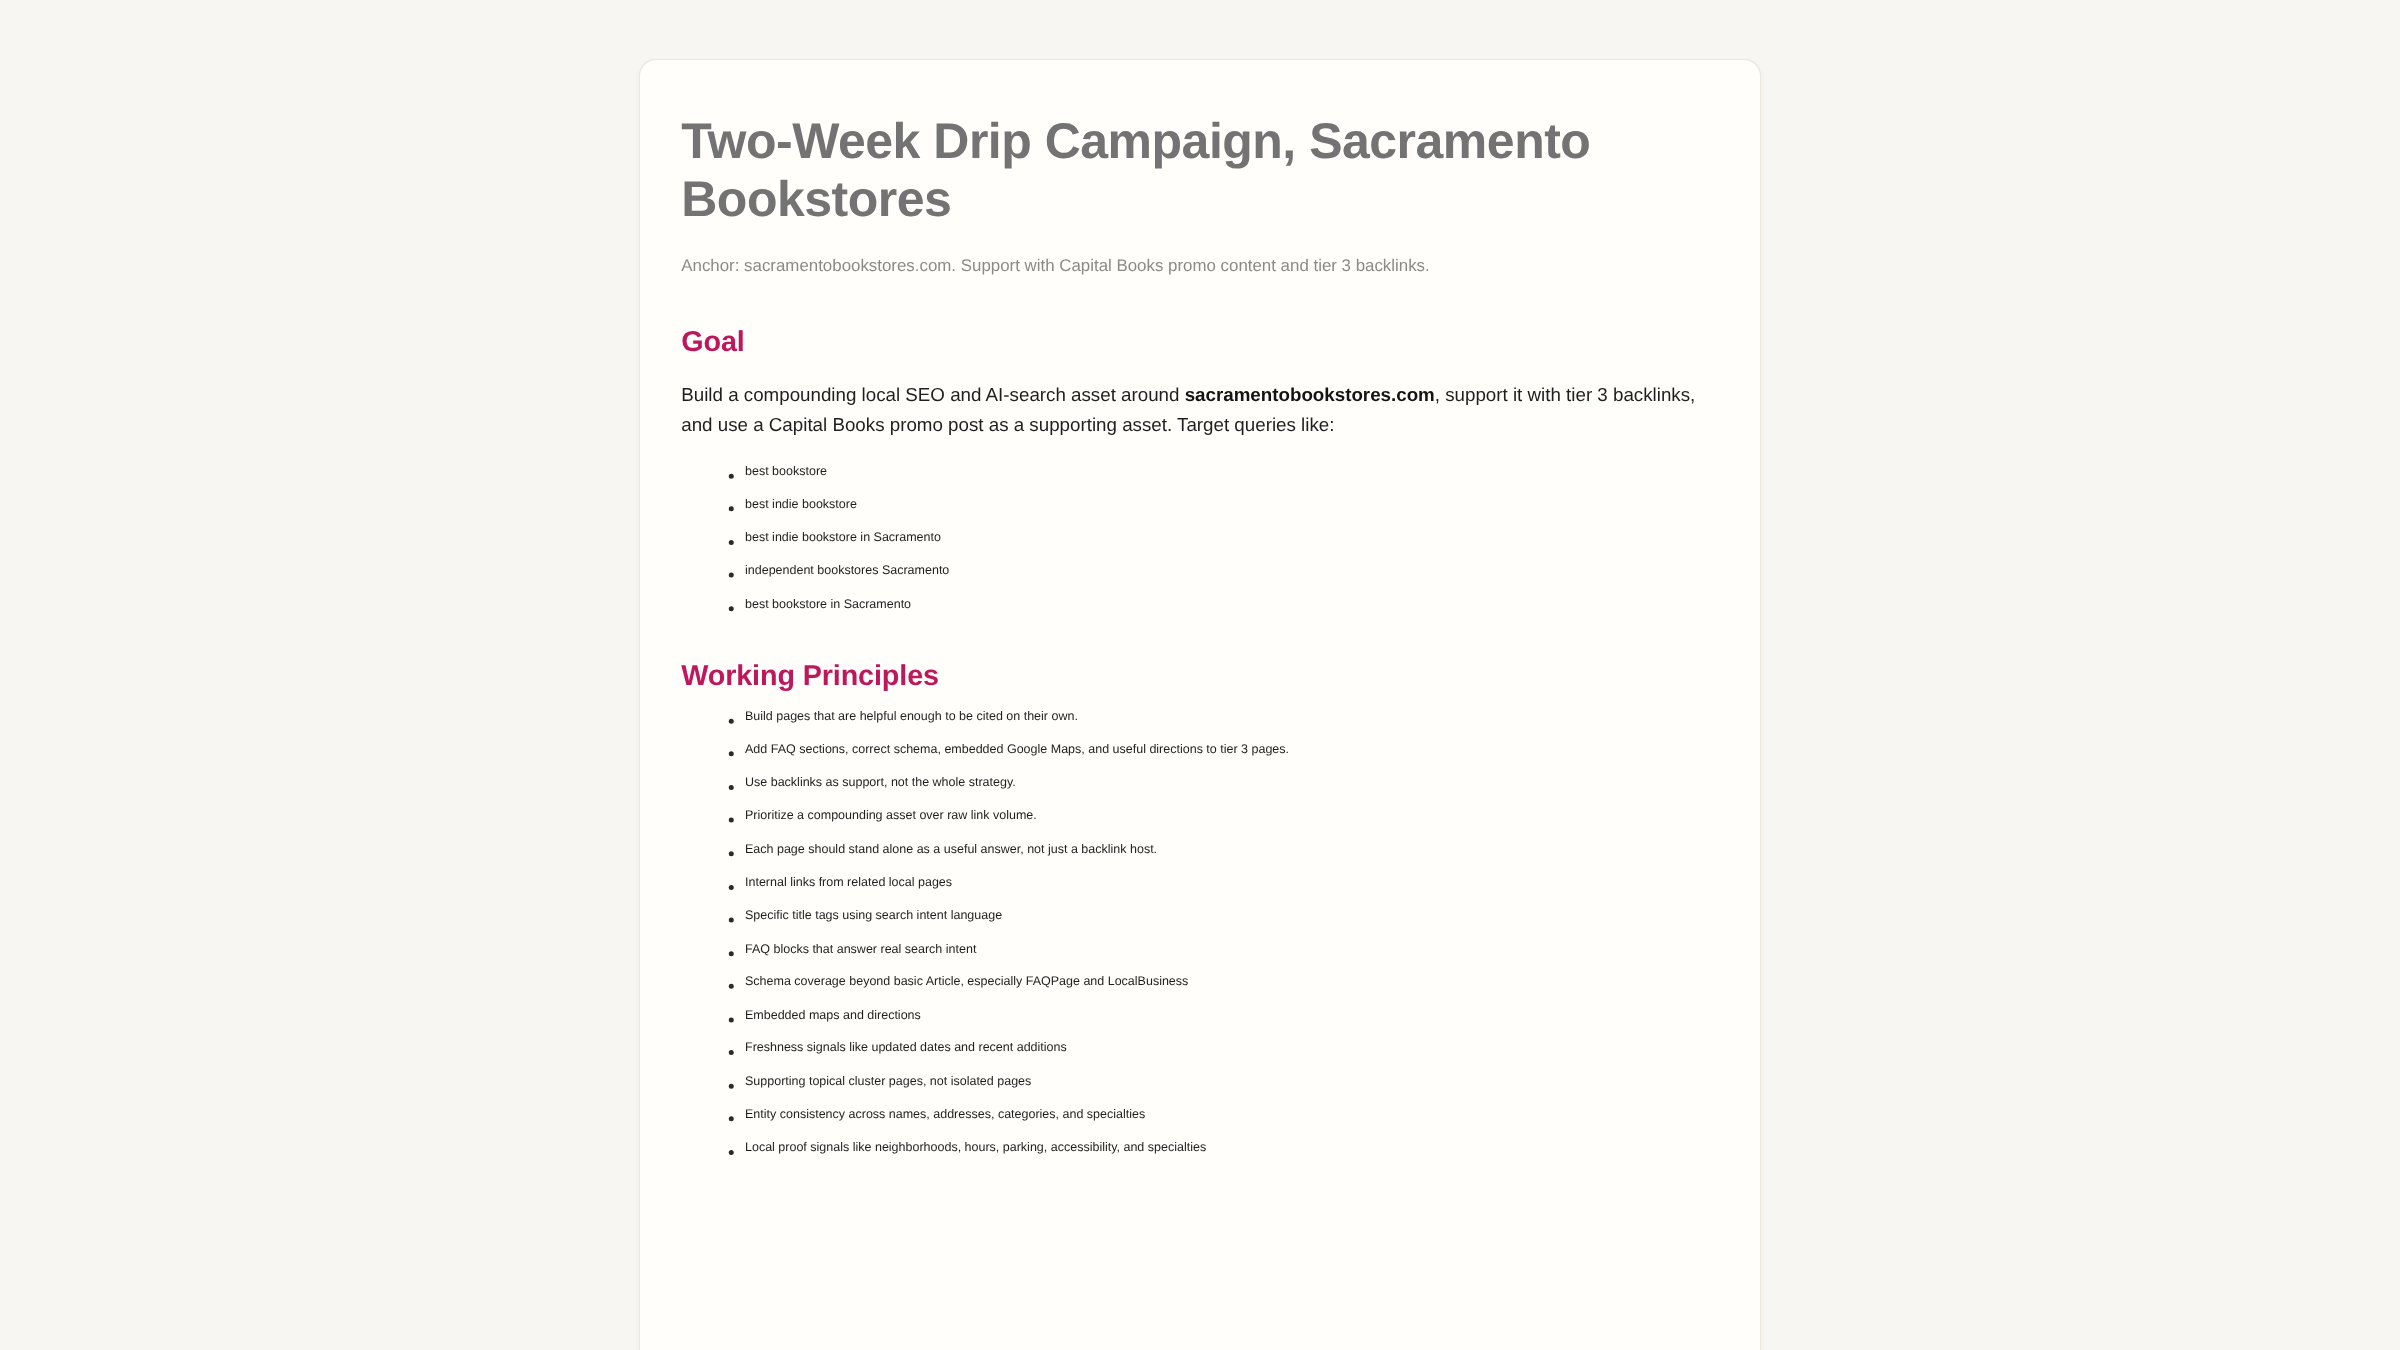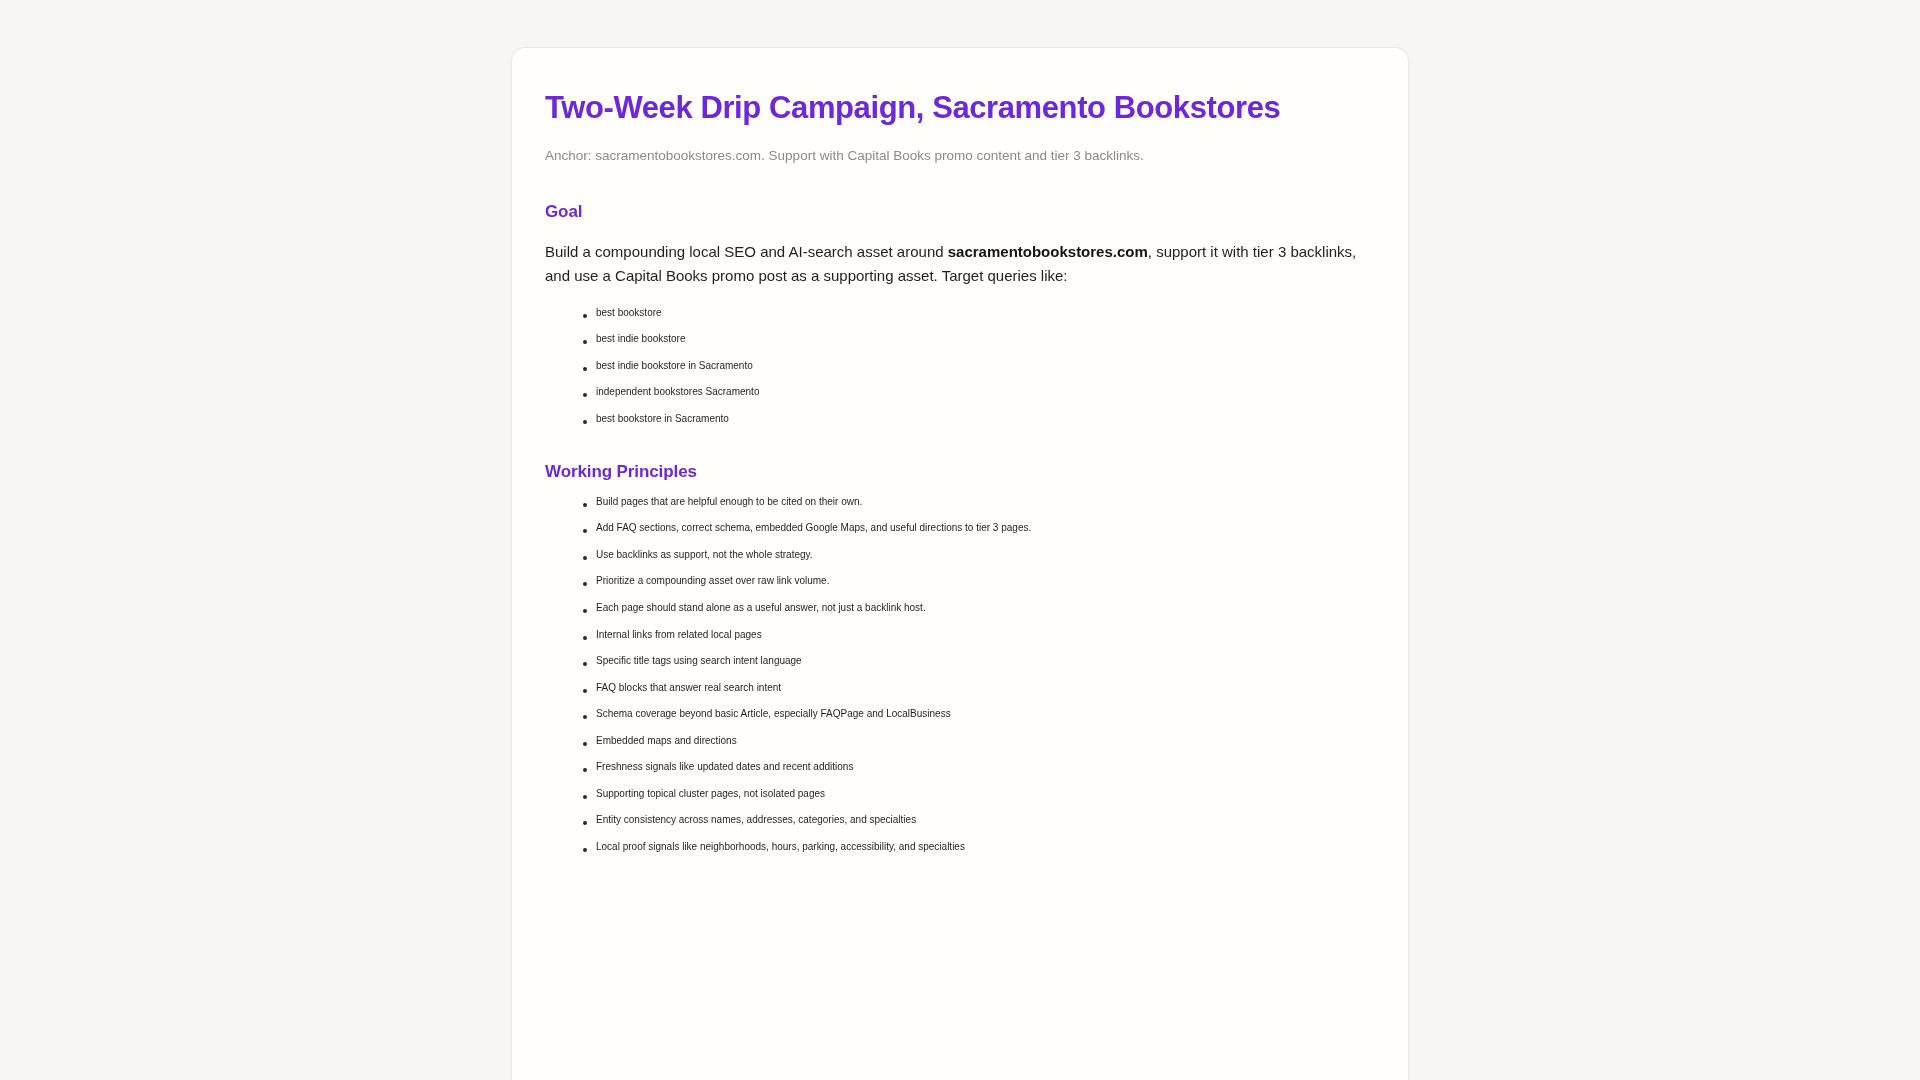--- a/index.html
+++ b/index.html
@@ -31,41 +31,41 @@
     border-bottom: none;
     border-radius: 14px 14px 0 0;
     box-shadow: 0 1px 3px rgba(60, 50, 35, 0.04);
     padding: 38px 33px 0 33px;
     box-sizing: border-box;
     height: 1033px;
     overflow: hidden;
   }
 
   .doc-title {
-    font-size: 31px;
+    font-size: 40px;
     line-height: 1.18;
     font-weight: bold;
-    color: #6d28d9;
+    color: #737373;
     letter-spacing: -0.4px;
     margin: 0 0 16px 0;
     padding-top: 4px;
   }
 
   .doc-subtitle {
     font-size: 13.5px;
     color: #8a8a86;
     margin-top: 19px;
     line-height: 1.5;
     font-weight: normal;
   }
 
   .section-heading {
-    font-size: 17px;
+    font-size: 23px;
     font-weight: bold;
-    color: #6d28d9;
+    color: #be185d;
     margin-top: 36px;
     margin-bottom: 0;
     letter-spacing: -0.1px;
   }
 
   .body-para {
     font-size: 15px;
     line-height: 1.6;
     color: #1f1f1f;
     margin-top: 18px;

